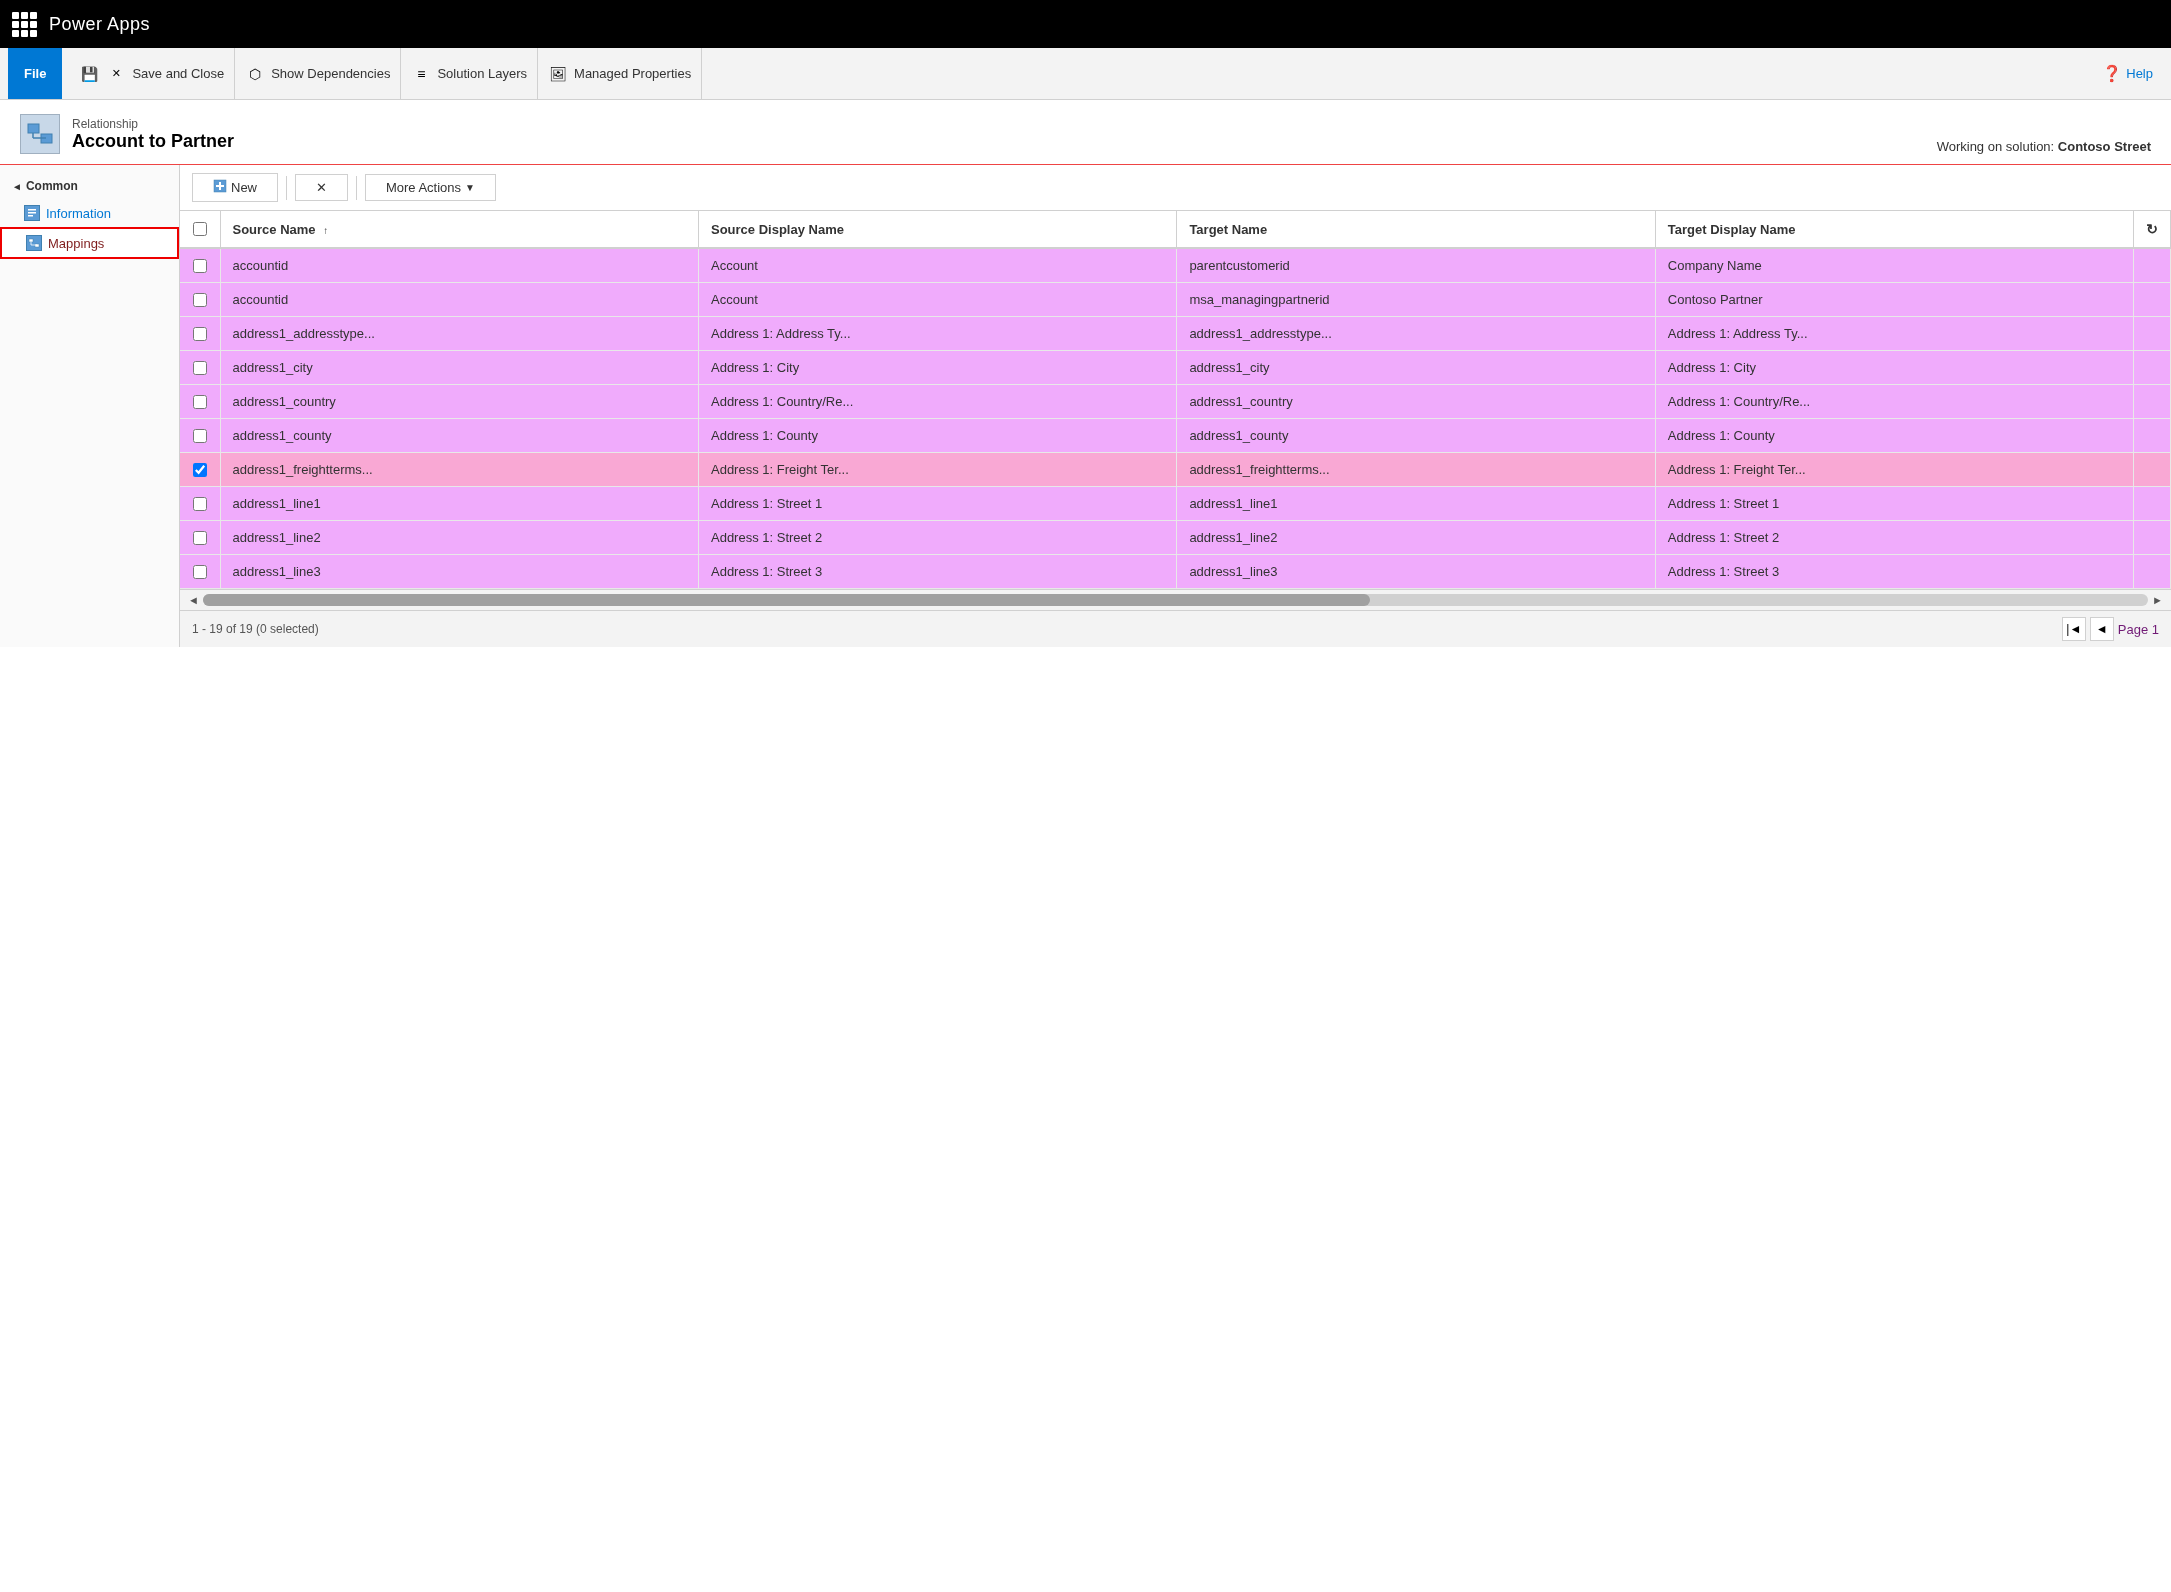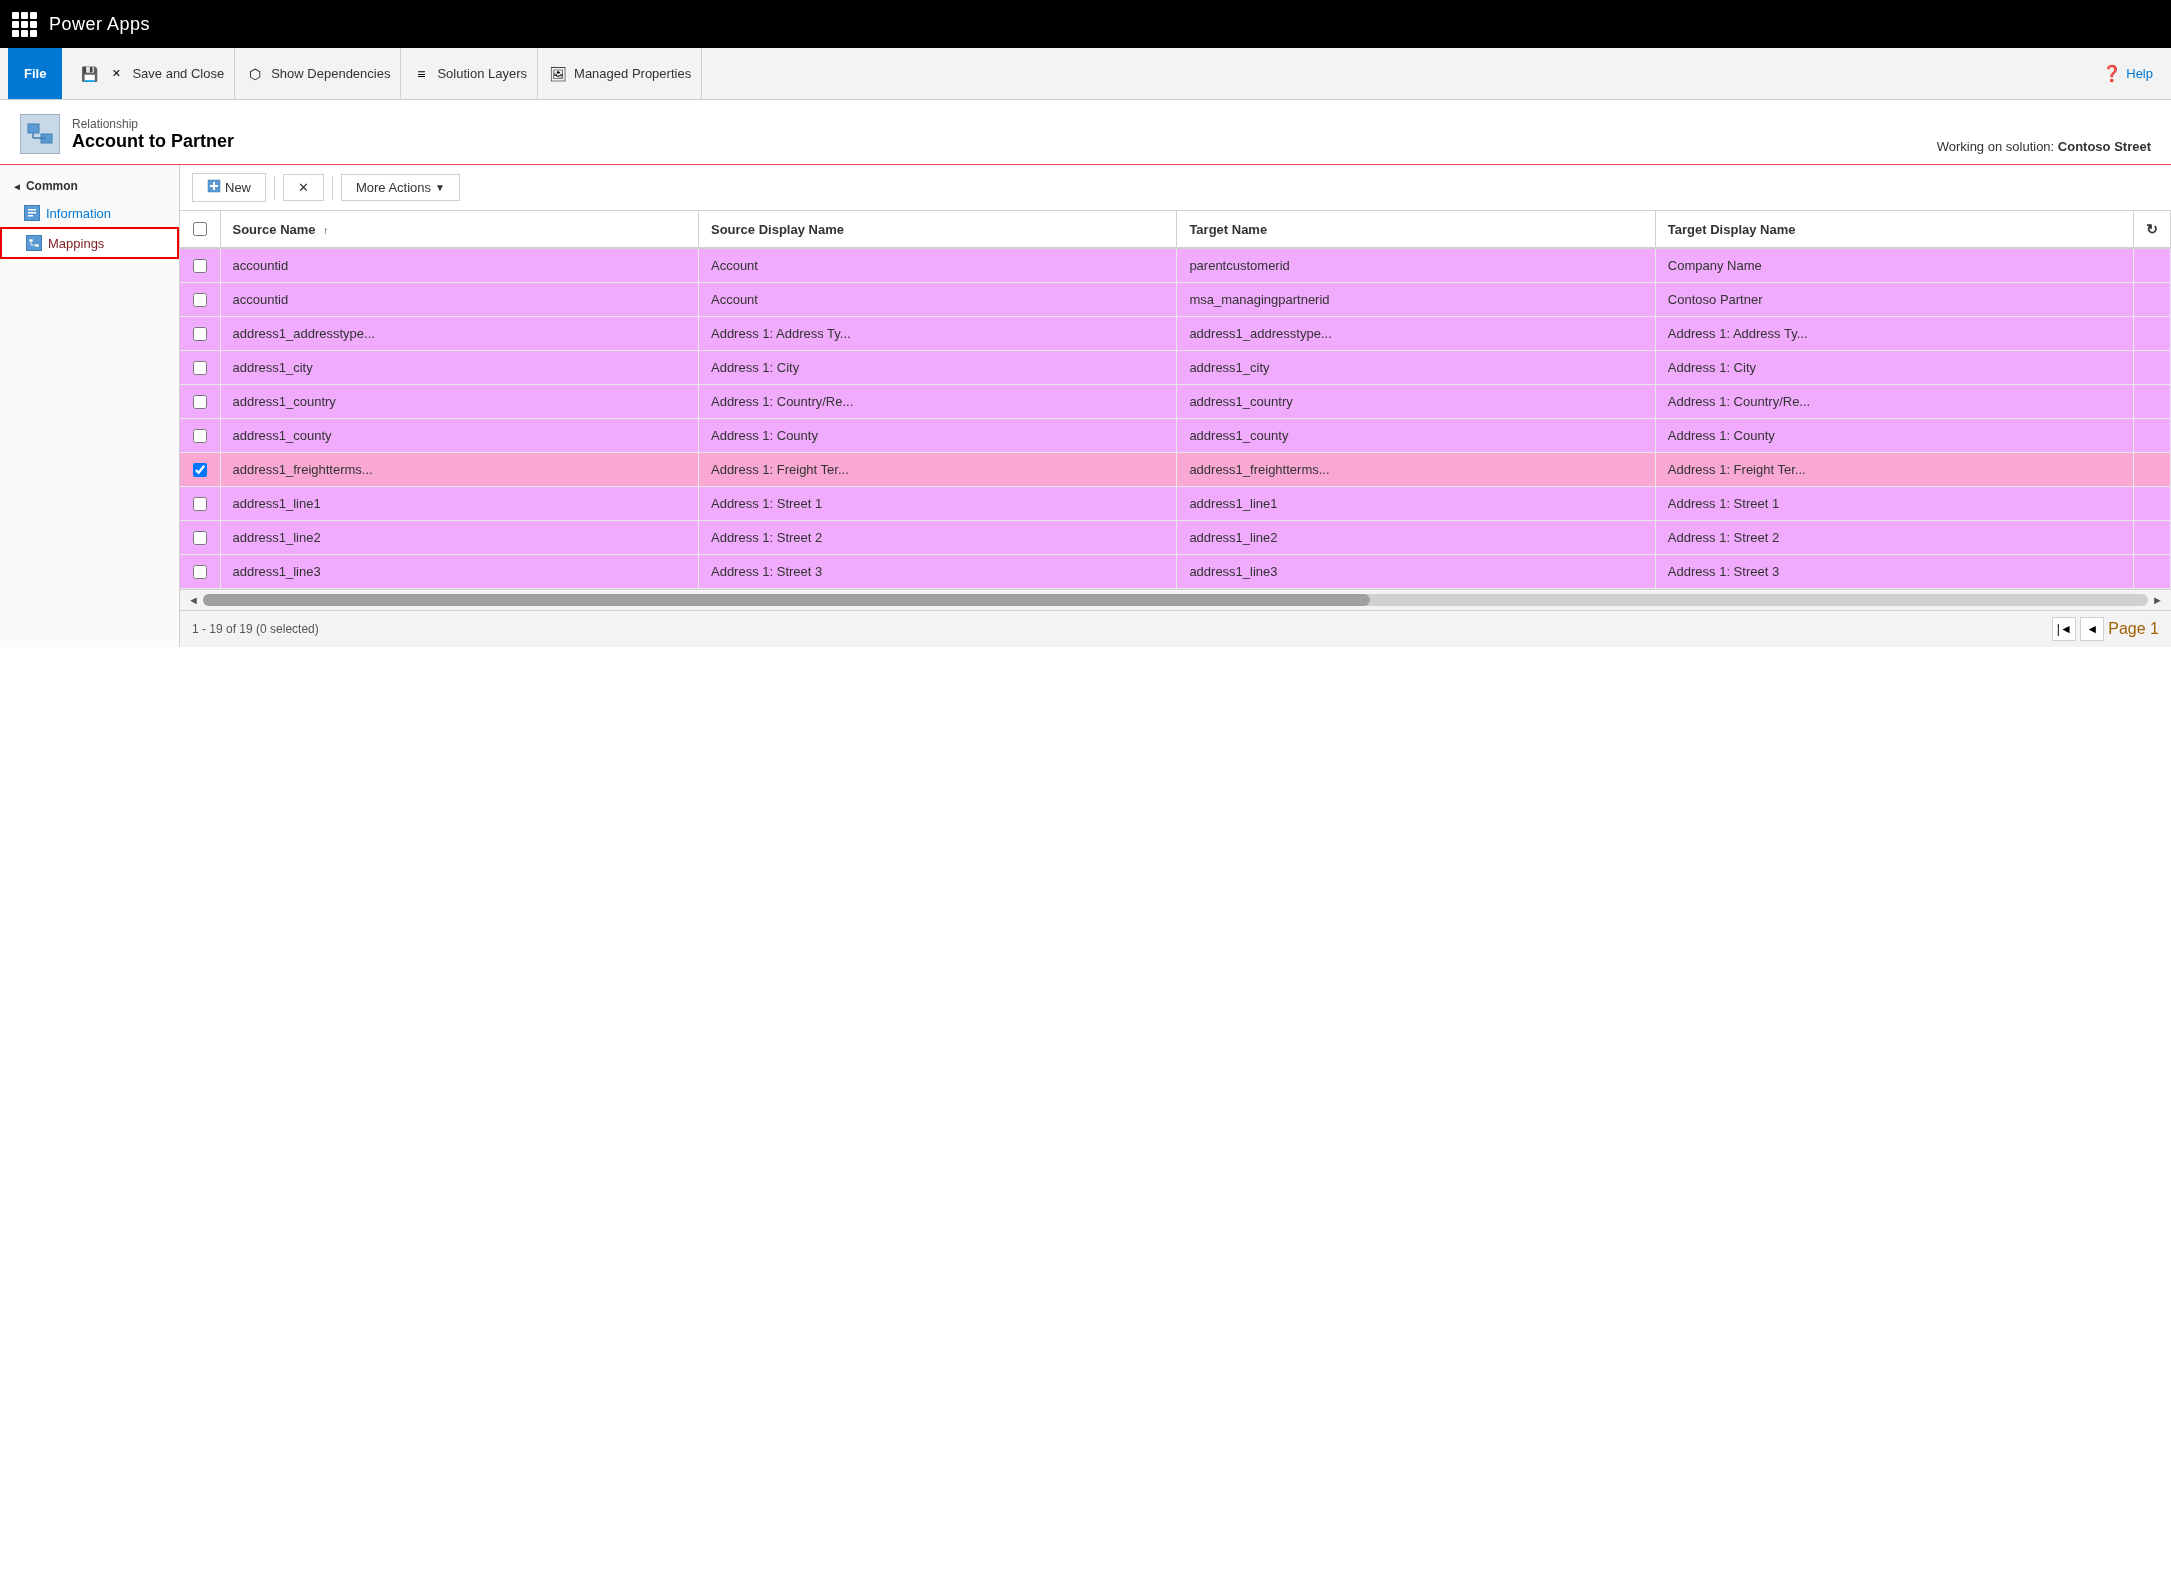--- a/index.html
+++ b/index.html
@@ -180,21 +180,21 @@
       align-items: center;
       padding: 8px 12px;
       gap: 4px;
       border-bottom: 1px solid #d0d0d0;
       background: #fff;
     }
     .toolbar-btn {
       display: flex;
       align-items: center;
       gap: 4px;
-      padding: 5px 14px;
+      padding: 5px 20px;
       border: 1px solid #d0d0d0;
       background: #fff;
       cursor: pointer;
       font-size: 13px;
       color: #333;
     }
     .toolbar-separator {
       width: 1px;
       height: 24px;
       background: #d0d0d0;
@@ -295,21 +295,21 @@
       width: 24px;
       height: 24px;
       border: 1px solid #d0d0d0;
       background: #fff;
       cursor: pointer;
       display: flex;
       align-items: center;
       justify-content: center;
       font-size: 12px;
     }
-    .page-label { font-size: 16px; color: #a16207; }
+    .page-label { font-size: 13px; color: #701a75; }
   </style>
 </head>
 <body>
 
 <div class="top-bar">
   <div class="waffle-icon">
     <span></span>
       <span></span>
       <span></span>
     <span></span>

